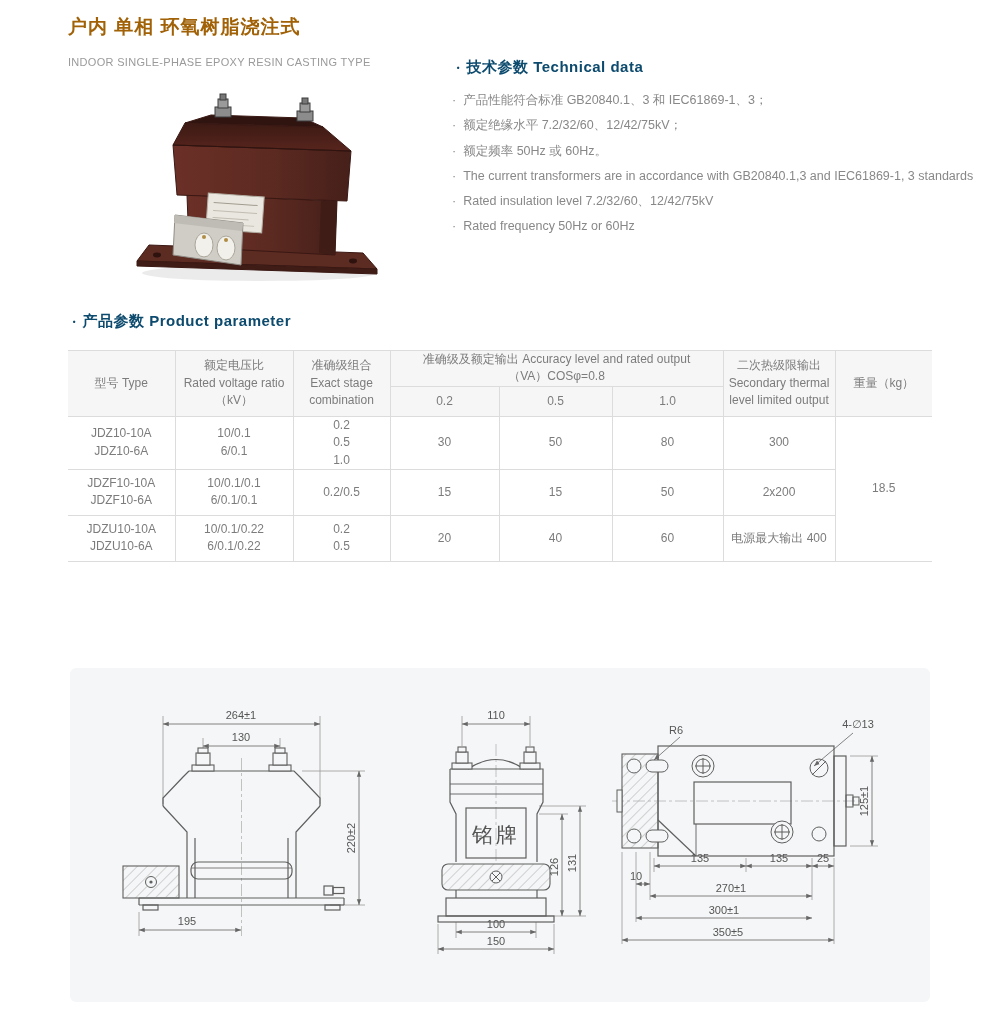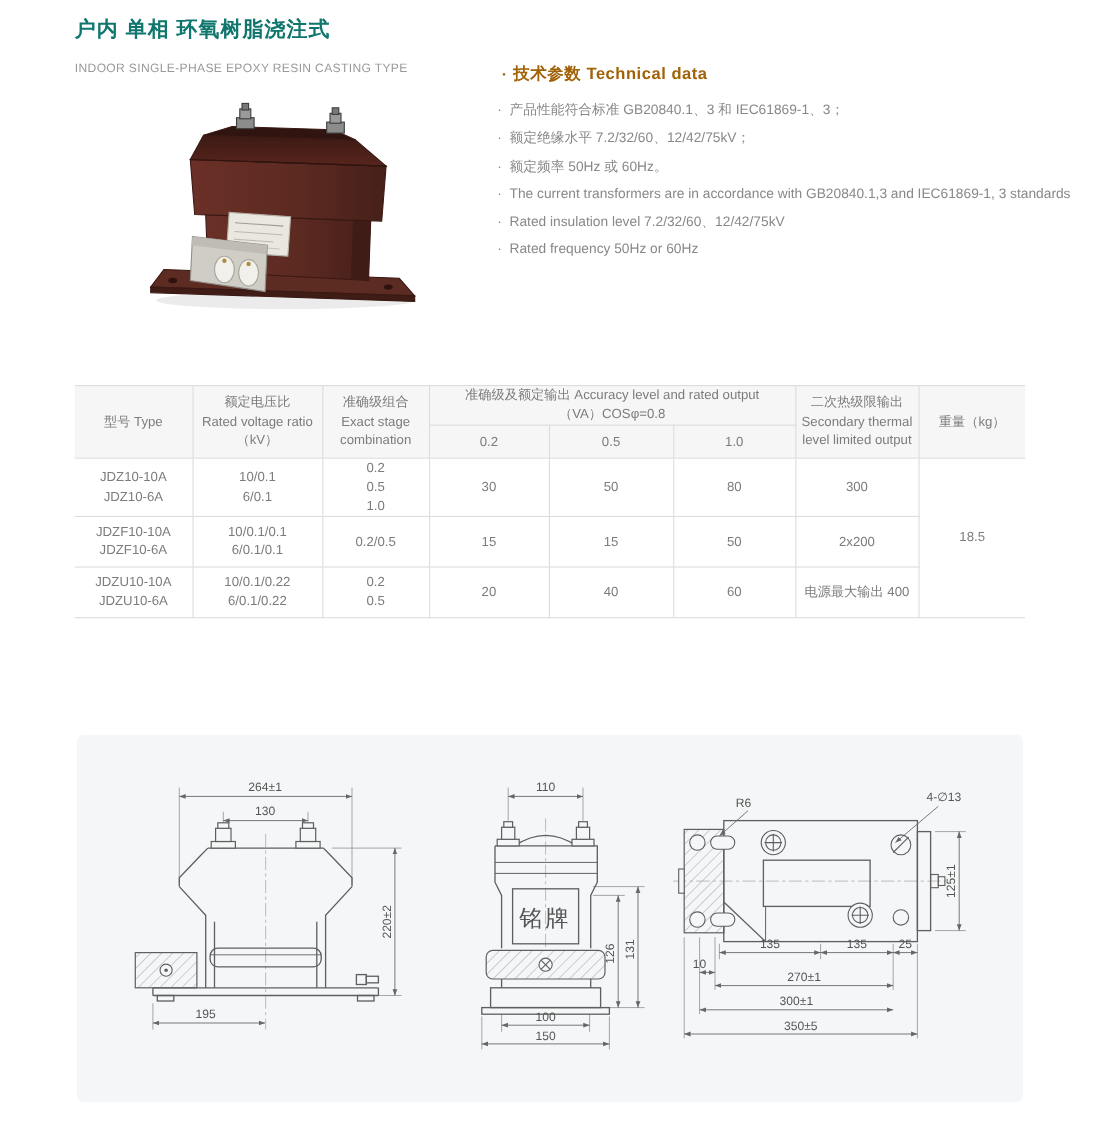--- a/index.html
+++ b/index.html
@@ -1,25 +1,25 @@
 <!DOCTYPE html>
 <html><head>
 <meta charset="utf-8">
 <style>
   * { margin:0; padding:0; box-sizing:border-box; }
   html,body { background:#fff; }
   body { font-family:"Liberation Sans","DejaVu Sans",sans-serif; }
   .page { position:relative; width:1000px; height:1034px; background:#fff; overflow:hidden; }
 
   
-  .title-zh { position:absolute; left:68px; top:14px; font-size:19px; font-weight:bold; color:#0f766e; letter-spacing:1px; }
+  .title-zh { position:absolute; left:68px; top:14px; font-size:19px; font-weight:bold; color:#a16207; letter-spacing:1px; }
   .title-en { position:absolute; left:68px; top:40px; font-size:11px; color:#9a9a9a; letter-spacing:.3px;margin-top:16px; }
 
   
-  .sec { position:absolute; font-size:15px; font-weight:bold; color:#a16207; letter-spacing:.5px; }
+  .sec { position:absolute; font-size:15px; font-weight:bold; color:#0c4a6e; letter-spacing:.5px; }
   .sec .mk { font-size:12px; margin-right:2px; }
 
   
   .tech-list { position:absolute; left:452px; top:90px; width:535px; }
   .b-item { display:flex; gap:7px; font-size:12.5px; color:#888; line-height:1.62; margin-bottom:5px; }
   .b-item .bm { color:#888; flex:0 0 auto; }
 
   
   .ptable { position:absolute; left:68px; top:350px; width:864px; border-collapse:collapse;
             border-left:hidden; border-right:hidden; table-layout:fixed; }
@@ -125,20 +125,23 @@
     <div class="b-item">
         <span class="bm">·</span>
         <span>Rated insulation level 7.2/32/60、12/42/75kV</span>
       </div>
     <div class="b-item">
         <span class="bm">·</span>
         <span>Rated frequency 50Hz or 60Hz</span>
       </div>
   </div>
 
+  <h2 class="sec" style="left:68px;top:312px;">
+    <span class="mk">・</span><span>产品参数 Product parameter</span>
+  </h2>
 
   <table class="ptable">
     <colgroup>
       <col style="width:107px">
         <col style="width:118px">
         <col style="width:97px">
         <col style="width:109px">
       <col style="width:113px">
         <col style="width:111px">
         <col style="width:112px">

